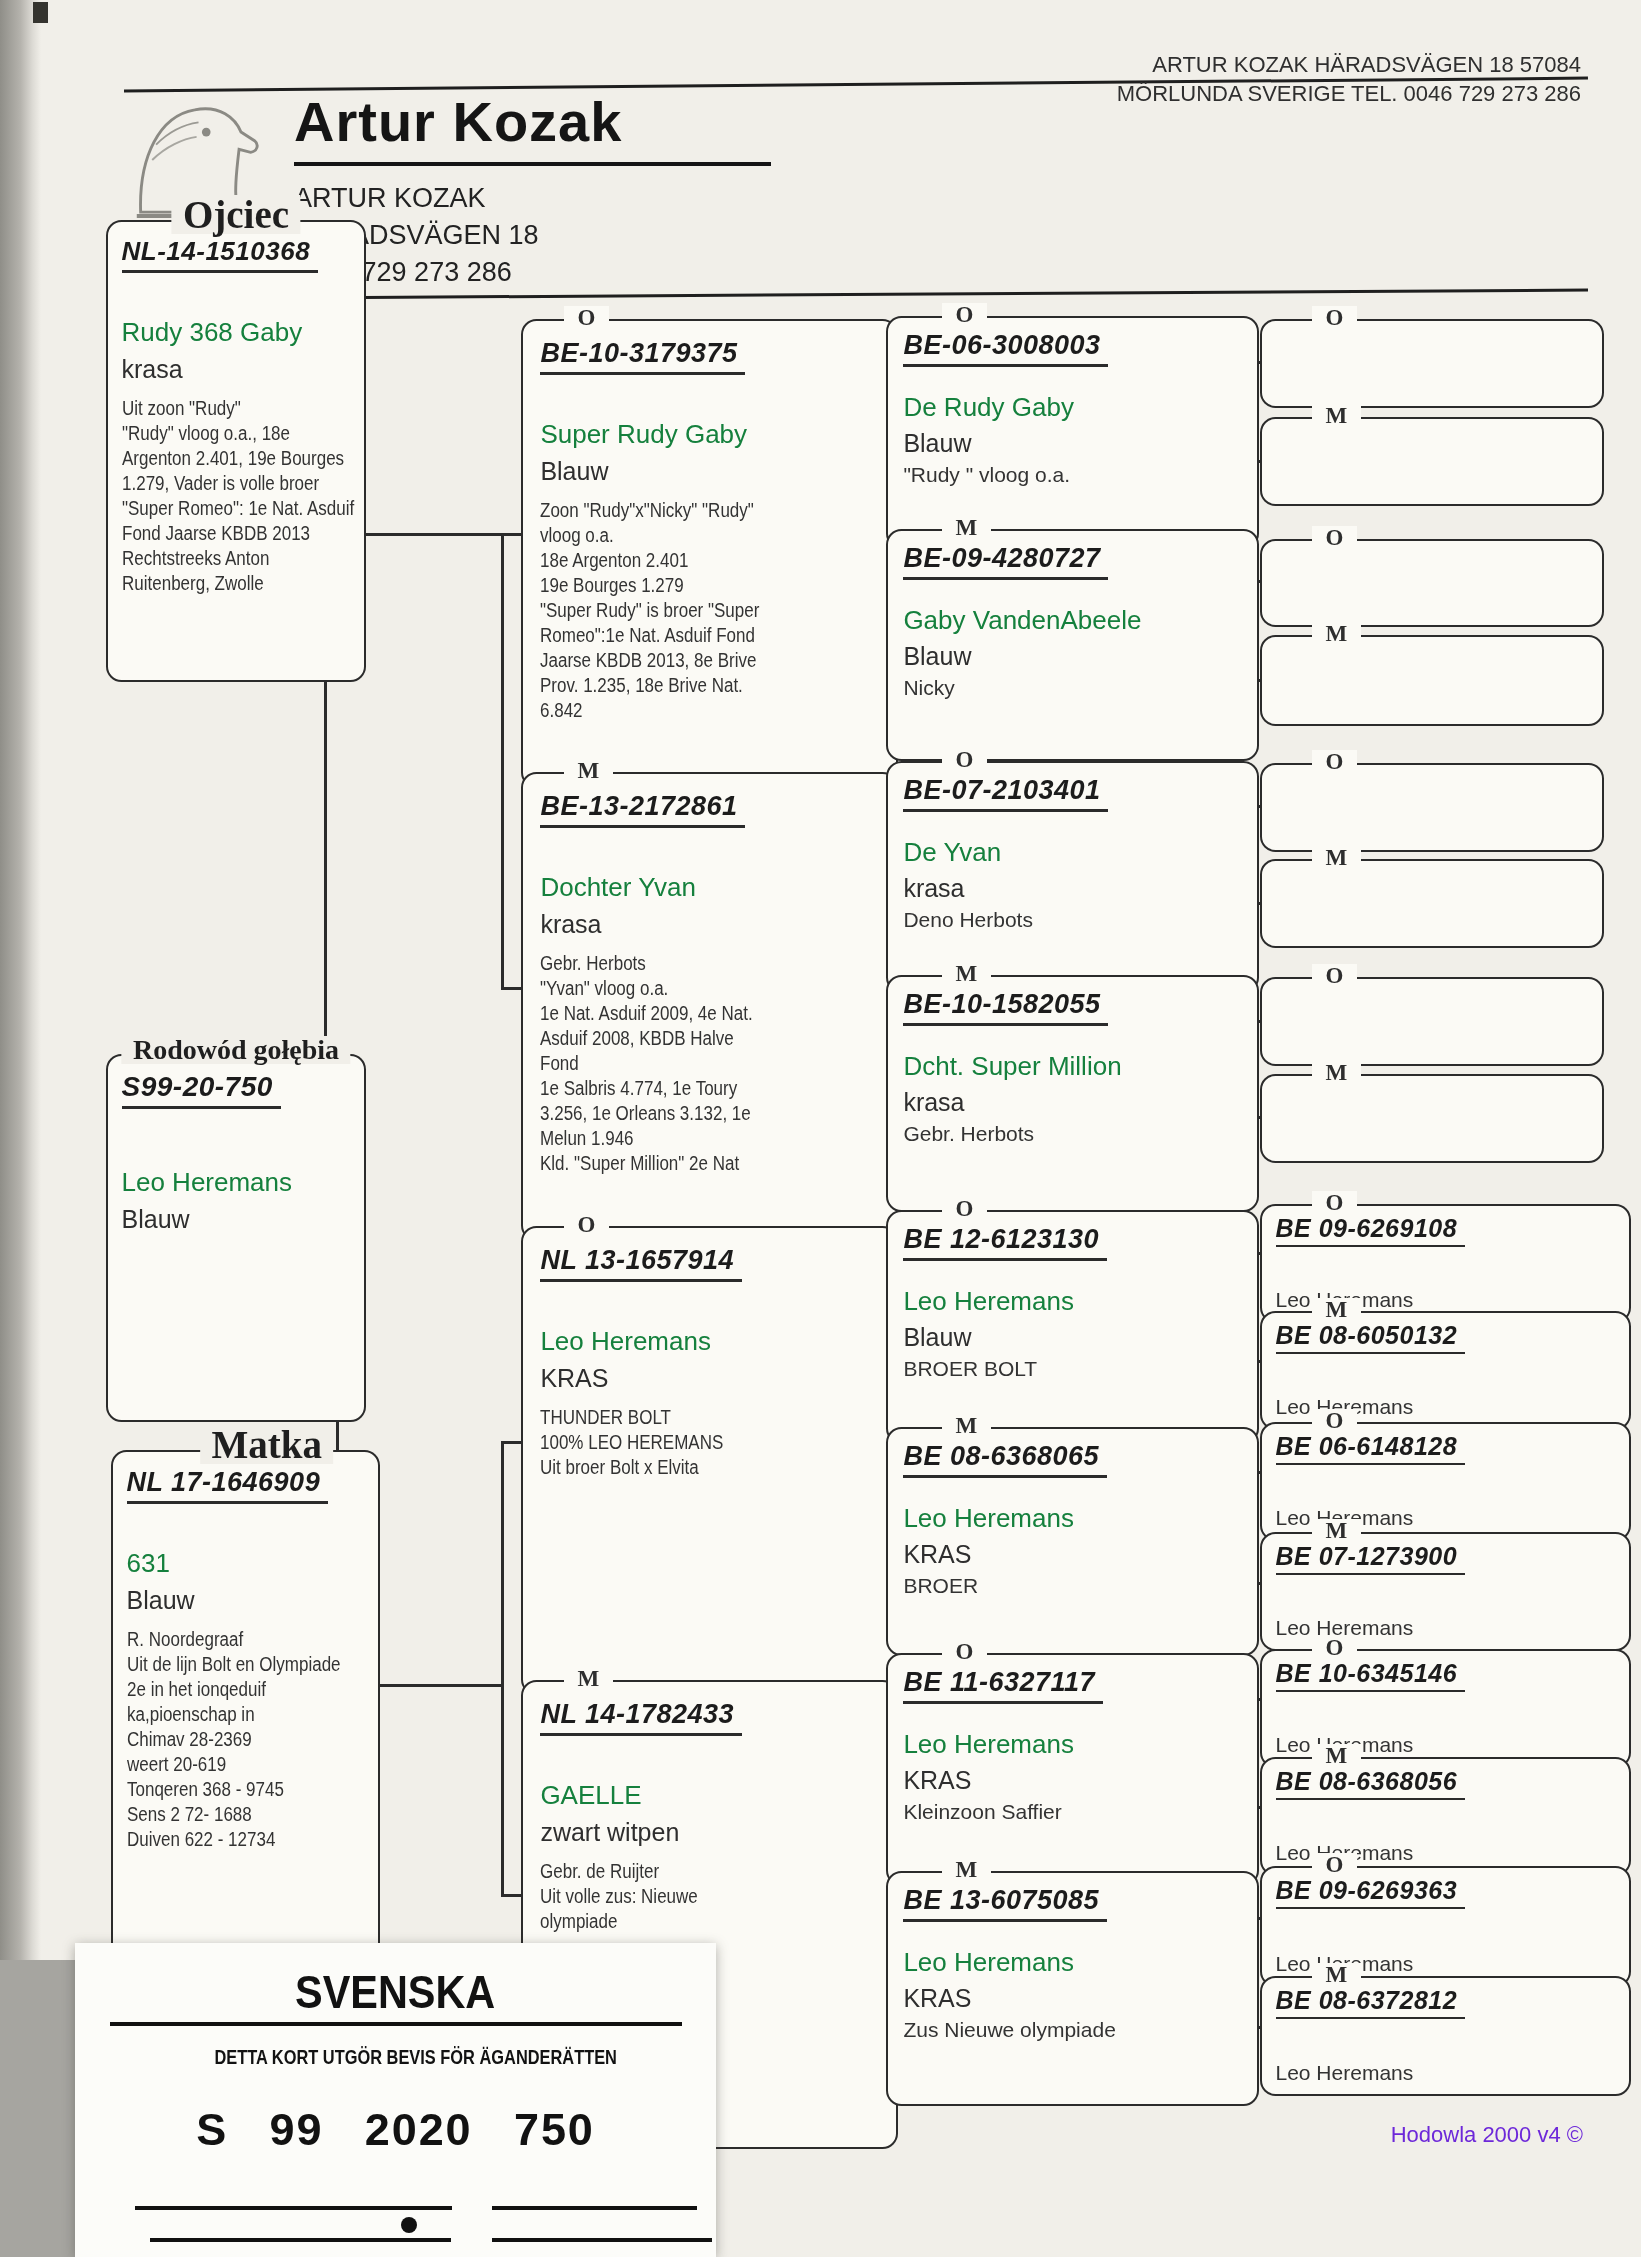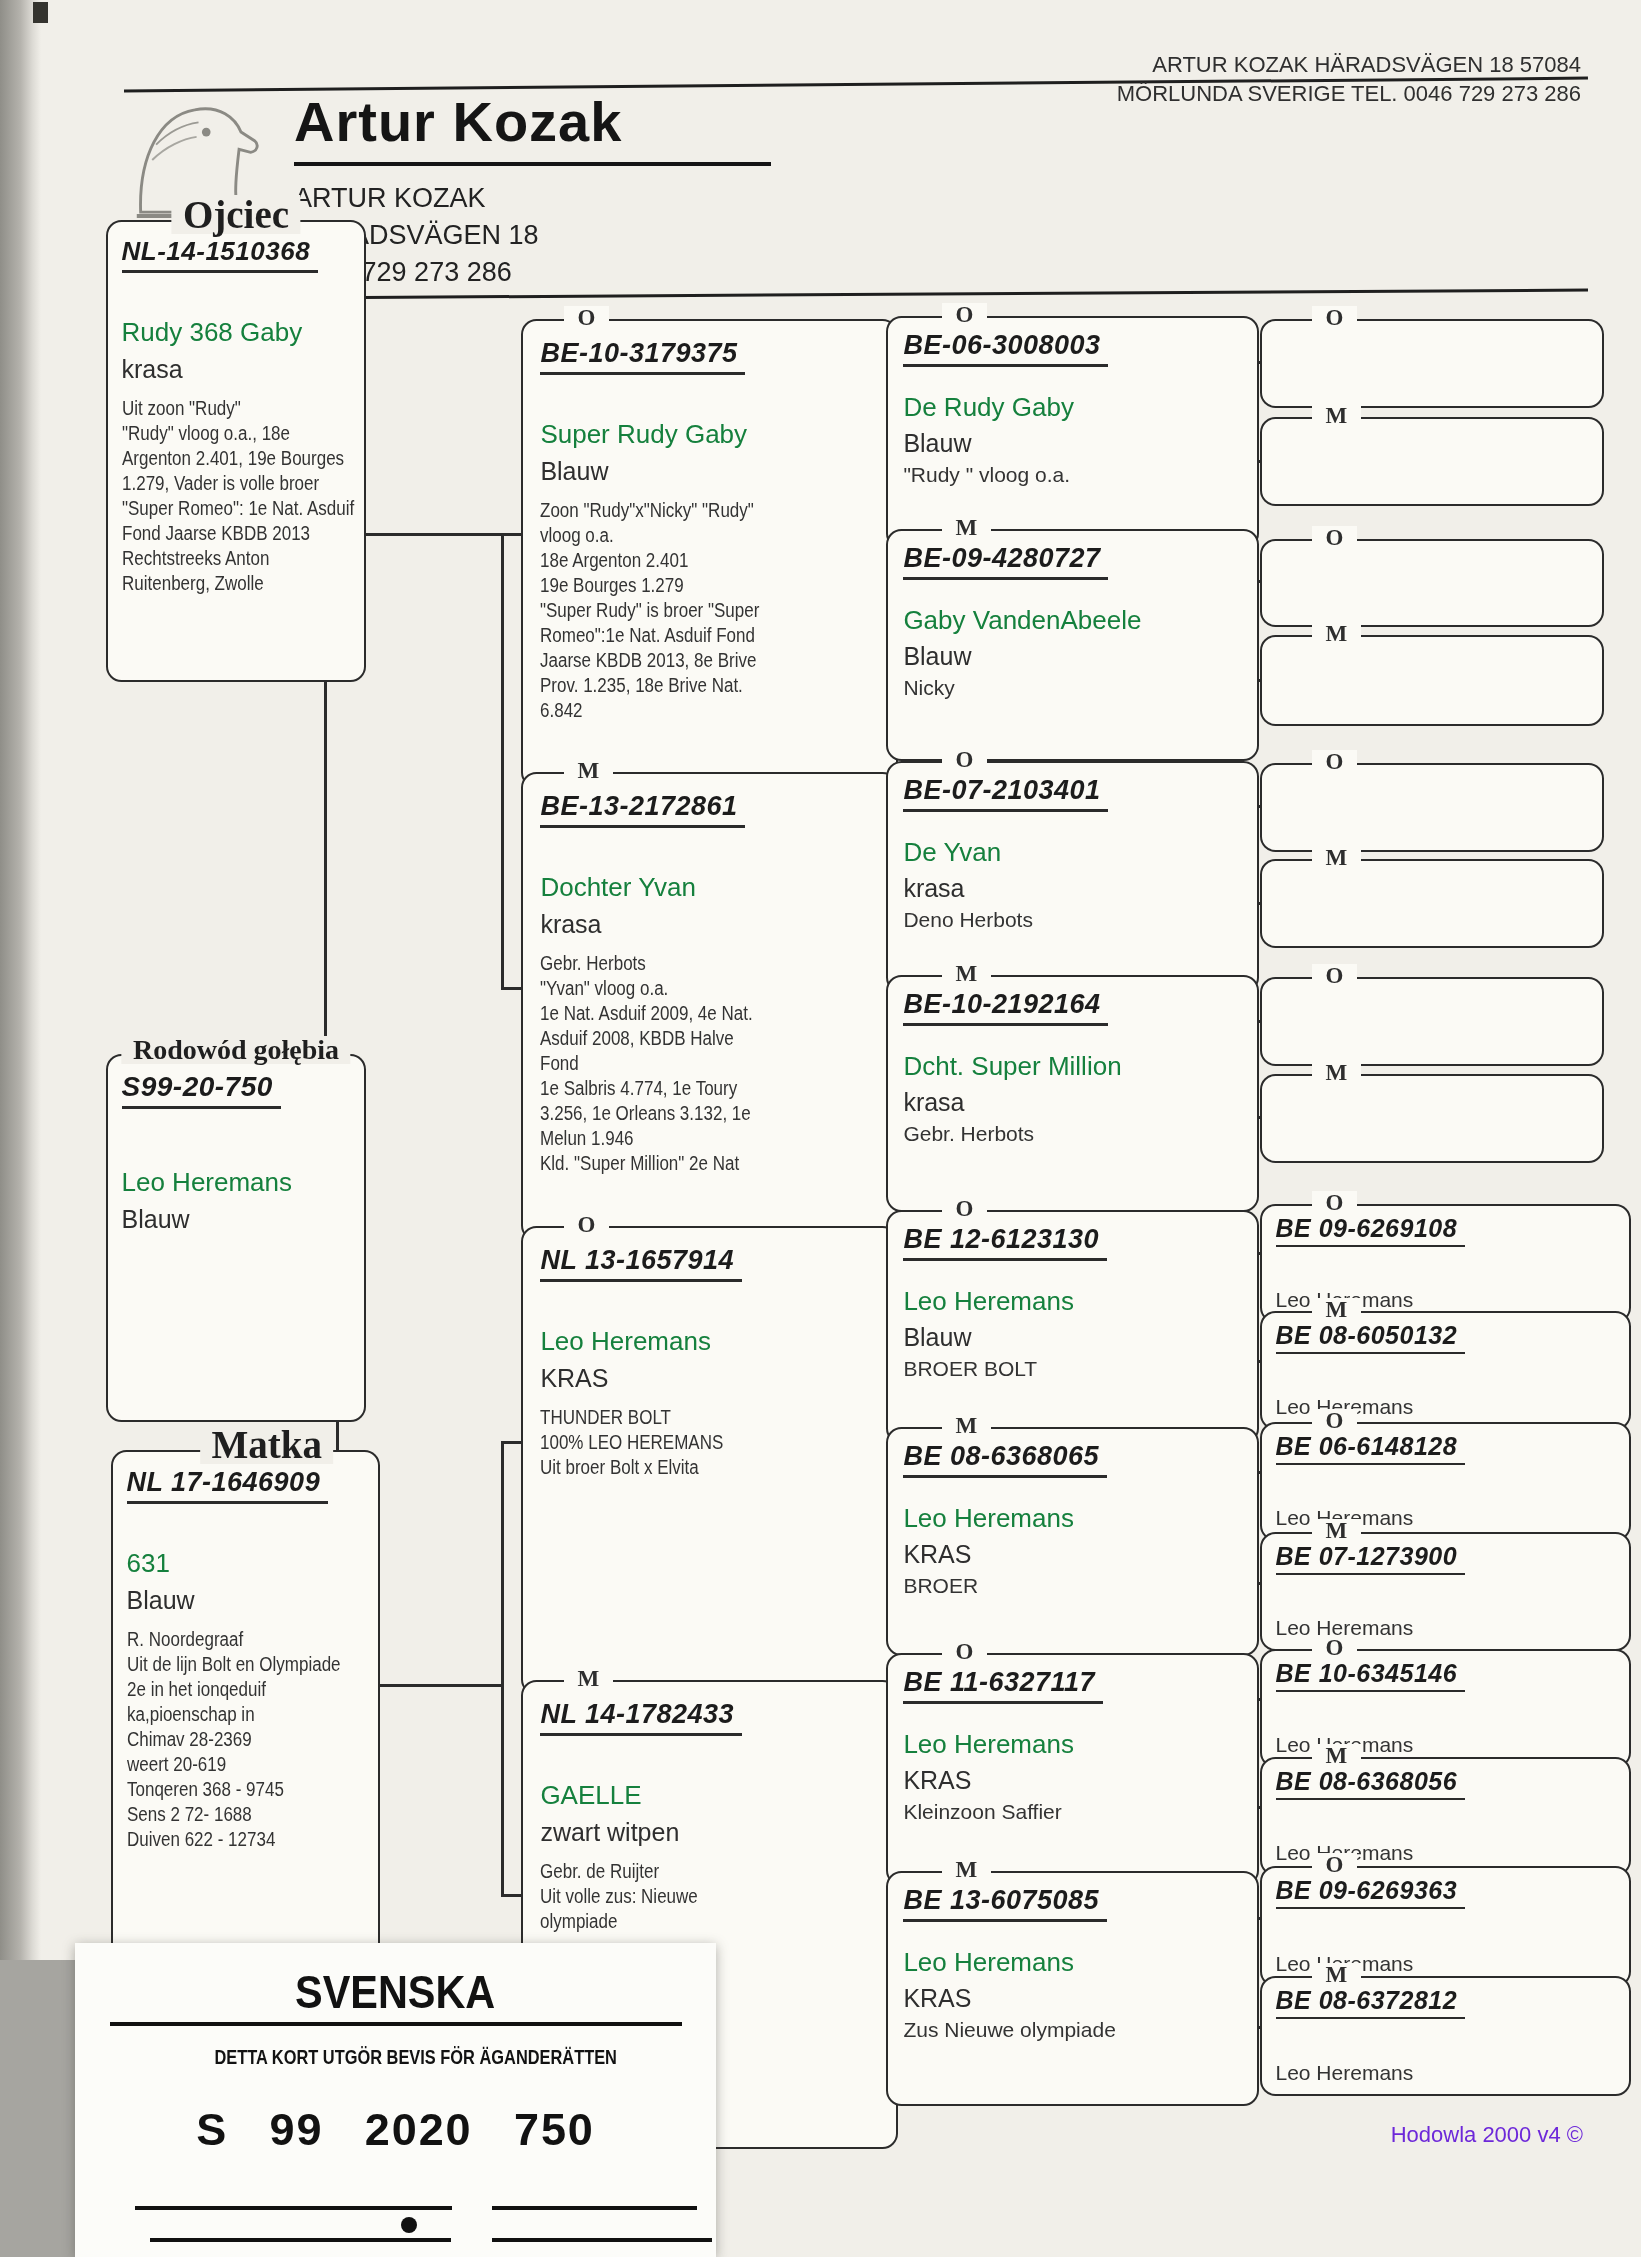--- a/index.html
+++ b/index.html
@@ -254,21 +254,21 @@
   </div>
   <div class="pbox pad3" style="left:886px;top:761px;width:338px;height:205px;">
     <span class="sex" style="left:54px;">O</span>
     <div><span class="ring">BE-07-2103401</span></div>
     <div class="bname mt26">De Yvan</div>
     <div class="bcolor">krasa</div>
     <div class="note">Deno Herbots</div>
   </div>
   <div class="pbox pad3" style="left:886px;top:975px;width:338px;height:210px;">
     <span class="sex" style="left:54px;">M</span>
-    <div><span class="ring">BE-10-2192164</span></div>
+    <div><span class="ring">BE-10-1582055</span></div>
     <div class="bname mt26">Dcht. Super Million</div>
     <div class="bcolor">krasa</div>
     <div class="note">Gebr. Herbots</div>
   </div>
   <div class="pbox pad3" style="left:886px;top:1210px;width:338px;height:207px;">
     <span class="sex" style="left:54px;">O</span>
     <div><span class="ring">BE 12-6123130</span></div>
     <div class="bname mt26">Leo Heremans</div>
     <div class="bcolor">Blauw</div>
     <div class="note">BROER BOLT</div>

